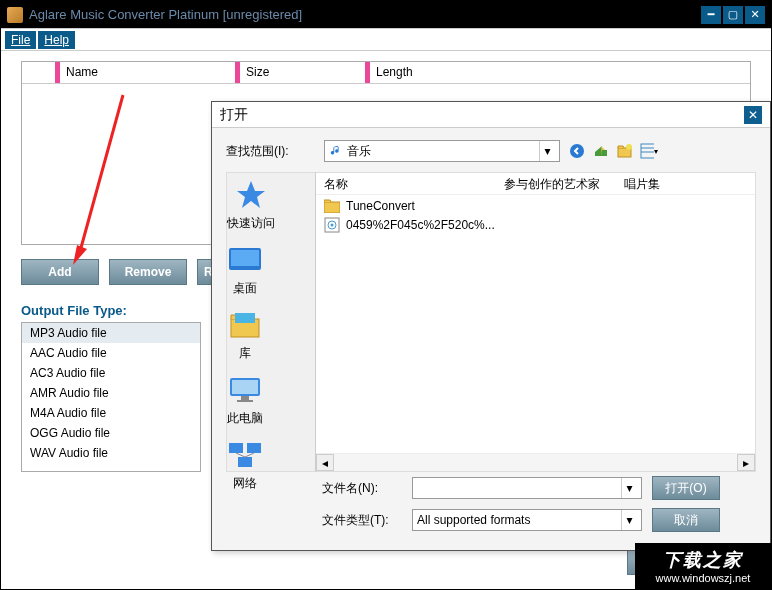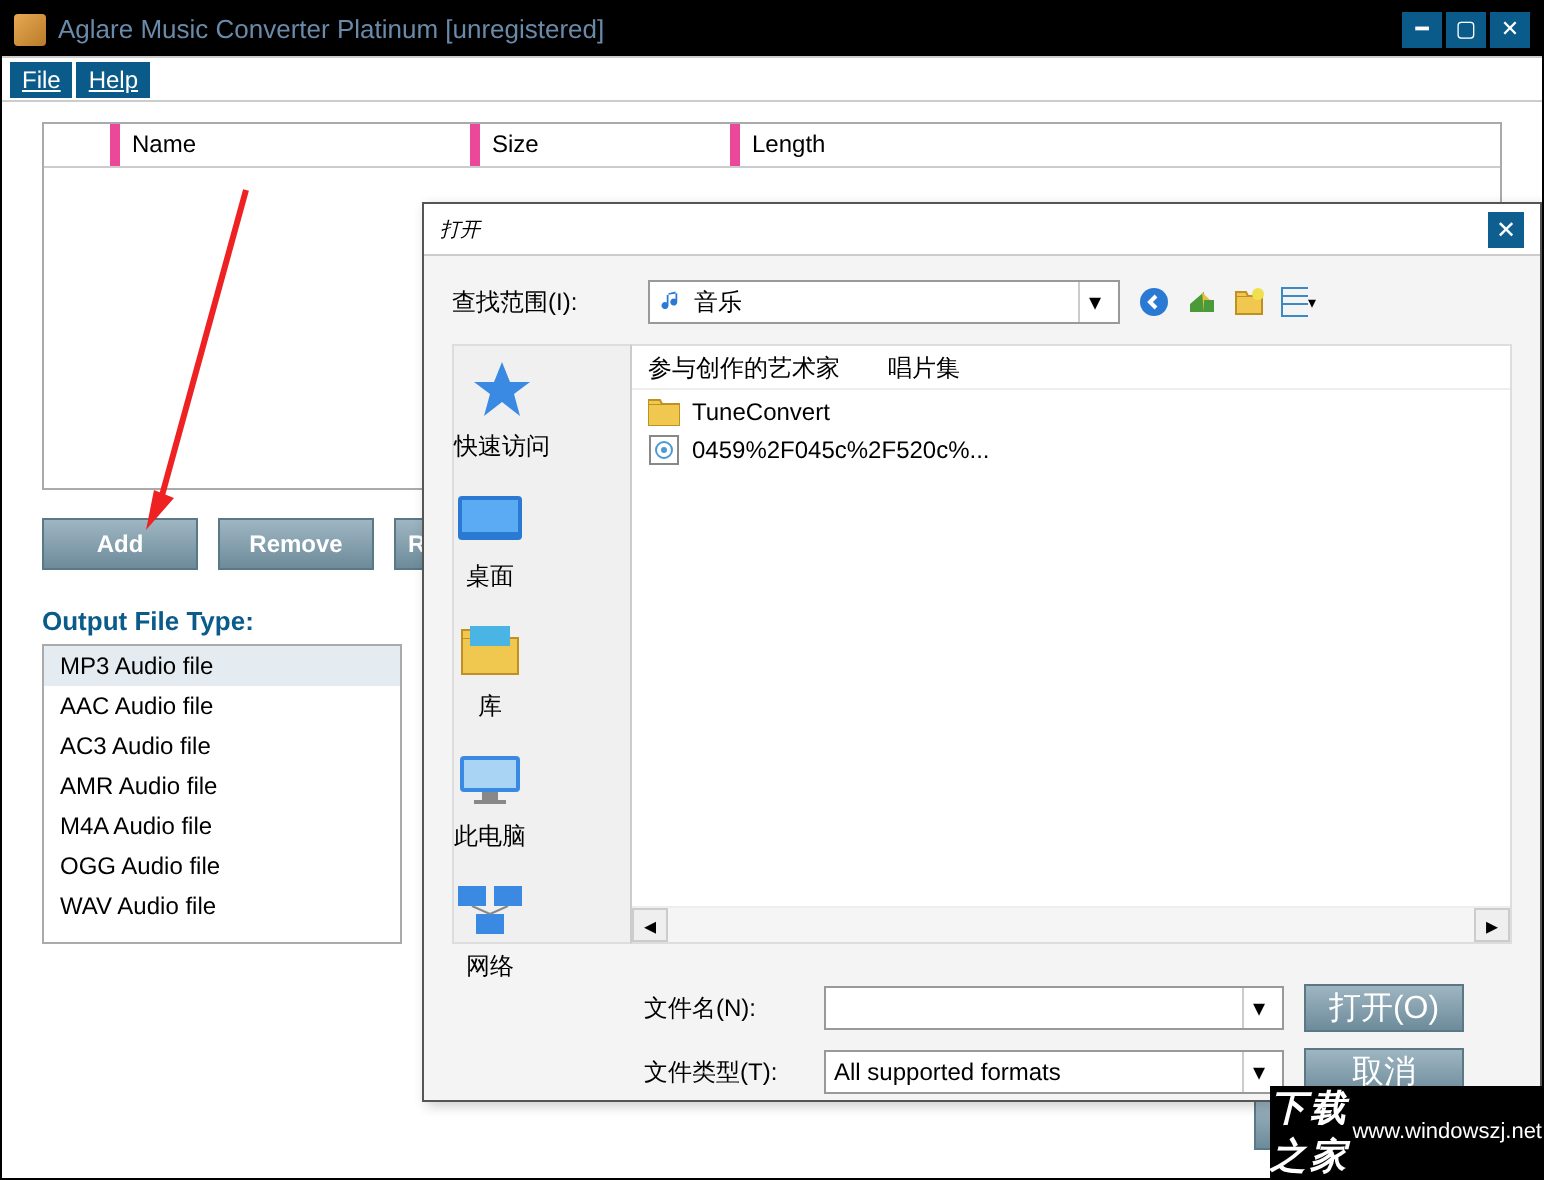--- a/index.html
+++ b/index.html
@@ -36,21 +36,21 @@
     
     
     .section-label { color: #0a5a8a; font-weight: bold; font-size: 13px; margin: 18px 0 4px 0; }
     .file-type-list { border: 1px solid #aaa; width: 180px; height: 150px; background: #fff; }
     .file-type-list .ft-item { padding: 3px 8px; font-size: 12px; cursor: pointer; }
     .file-type-list .ft-item.selected { background: #e4ecf2; }
     
     
     .open-dialog { position: absolute; left: 210px; top: 100px; width: 560px; height: 450px; background: #f4f4f4; border: 1px solid #555; box-shadow: 2px 2px 6px rgba(0,0,0,0.2); }
     .dlg-titlebar { height: 26px; background: #fff; border-bottom: 1px solid #ccc; display: flex; align-items: center; padding: 0 8px; }
-    .dlg-titlebar .dlg-title { flex: 1; font-size: 10px; font-style: italic; }
+    .dlg-titlebar .dlg-title { flex: 1; font-size: 14px; }
     .dlg-titlebar .dlg-close { width: 18px; height: 18px; background: #0e5f8f; color: #fff; display: flex; align-items: center; justify-content: center; cursor: pointer; font-size: 12px; }
     
     .dlg-body { padding: 12px 14px 10px 14px; }
     .lookin-row { display: flex; align-items: center; gap: 8px; margin-bottom: 10px; }
     .lookin-label { width: 90px; }
     .lookin-combo { flex: 1; max-width: 236px; height: 22px; border: 1px solid #999; background: #fff; display: flex; align-items: center; padding: 0 4px; }
     .lookin-combo .music-icon { width: 14px; height: 14px; margin-right: 4px; }
     .lookin-combo .dd { width: 16px; height: 20px; border-left: 1px solid #ccc; display: flex; align-items: center; justify-content: center; margin-left: auto; }
     .nav-icons { display: flex; gap: 6px; align-items: center; }
     .nav-icon { width: 18px; height: 18px; cursor: pointer; display: flex; align-items: center; justify-content: center; }
@@ -68,29 +68,29 @@
     .fh-artist { width: 120px; }
     .fh-album { flex: 1; }
     .file-list { flex: 1; padding: 2px 0; text-align: center; }
     .file-item { display: flex; align-items: center; padding: 2px 8px; gap: 6px; cursor: pointer; }
     .folder-glyph { width: 16px; height: 14px; }
     .file-glyph { width: 16px; height: 16px; }
     .hscroll { height: 18px; border-top: 1px solid #eee; display: flex; }
     .hscroll .sc-btn { width: 18px; height: 100%; background: #efefef; border: 1px solid #ccc; display: flex; align-items: center; justify-content: center; }
     .hscroll .sc-track { flex: 1; background: #f5f5f5; }
     
-    .dlg-bottom { margin-top: 20px; }
+    .dlg-bottom { margin-top: 4px; }
     .dlg-row { display: flex; align-items: center; gap: 10px; margin-bottom: 8px; padding-left: 96px; }
     .dlg-row label { width: 80px; }
     .dlg-combo { width: 230px; height: 22px; border: 1px solid #999; background: #fff; padding: 0 4px; display: flex; align-items: center; font-family: monospace; font-size: 12px; }
     .dlg-combo .dd { width: 16px; height: 20px; border-left: 1px solid #ccc; display: flex; align-items: center; justify-content: center; margin-left: auto; }
-    .dlg-btn { width: 80px; height: 24px; background: linear-gradient(#9fb6c2, #6d8b9a); color: #fff; border: 1px solid #5a7886; cursor: pointer; font-size: 16px; }
-    
-    
-    .watermark { position: absolute; right: 0; bottom: 0; width: 136px; height: 46px; background: #000; color: #fff; display: flex; flex-direction: row; align-items: center; justify-content: center; font-size: 12px; }
+    .dlg-btn { width: 68px; height: 24px; background: linear-gradient(#9fb6c2, #6d8b9a); color: #fff; border: 1px solid #5a7886; cursor: pointer; font-size: 12px; }
+    
+    
+    .watermark { position: absolute; right: 0; bottom: 0; width: 136px; height: 46px; background: #000; color: #fff; display: flex; flex-direction: column; align-items: center; justify-content: center; font-size: 12px; }
     .watermark .wm1 { font-weight: bold; font-size: 18px; font-style: italic; letter-spacing: 2px; }
     .watermark .wm2 { font-size: 11px; }
     
     .footer-btn { position: absolute; right: 24px; bottom: 14px; width: 120px; height: 26px; background: linear-gradient(#9fb6c2, #6d8b9a); border: 1px solid #5a7886; }
   </style>
 </head>
 <body>
 
 <div class="main-window">
 
@@ -241,20 +241,21 @@
                 <line x1="9" y1="12" x2="18" y2="16" stroke="#888"></line>
                 <line x1="27" y1="12" x2="18" y2="16" stroke="#888"></line>
               </svg>
             </div>
           <div class="place-label">网络</div>
         </div>
       </div>
 
       <div class="file-area">
         <div class="file-head">
+          <div class="fh-name">名称</div>
           <div class="fh-artist">参与创作的艺术家</div>
           <div class="fh-album">唱片集</div>
         </div>
         <div class="file-list">
           <div class="file-item">
             <svg class="folder-glyph" viewBox="0 0 16 14">
                 <rect x="0" y="3" width="16" height="11" fill="#f0c850" stroke="#c09020"></rect>
                 <path d="M0 3V1h6l1 2" fill="#f0c850" stroke="#c09020"></path>
               </svg>
             <span>TuneConvert</span>

